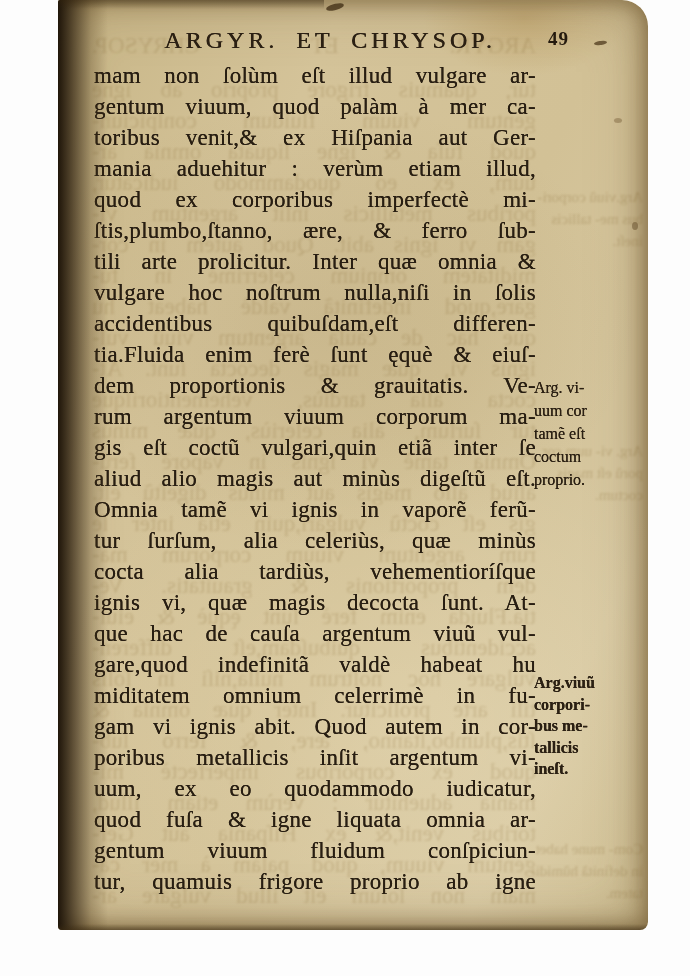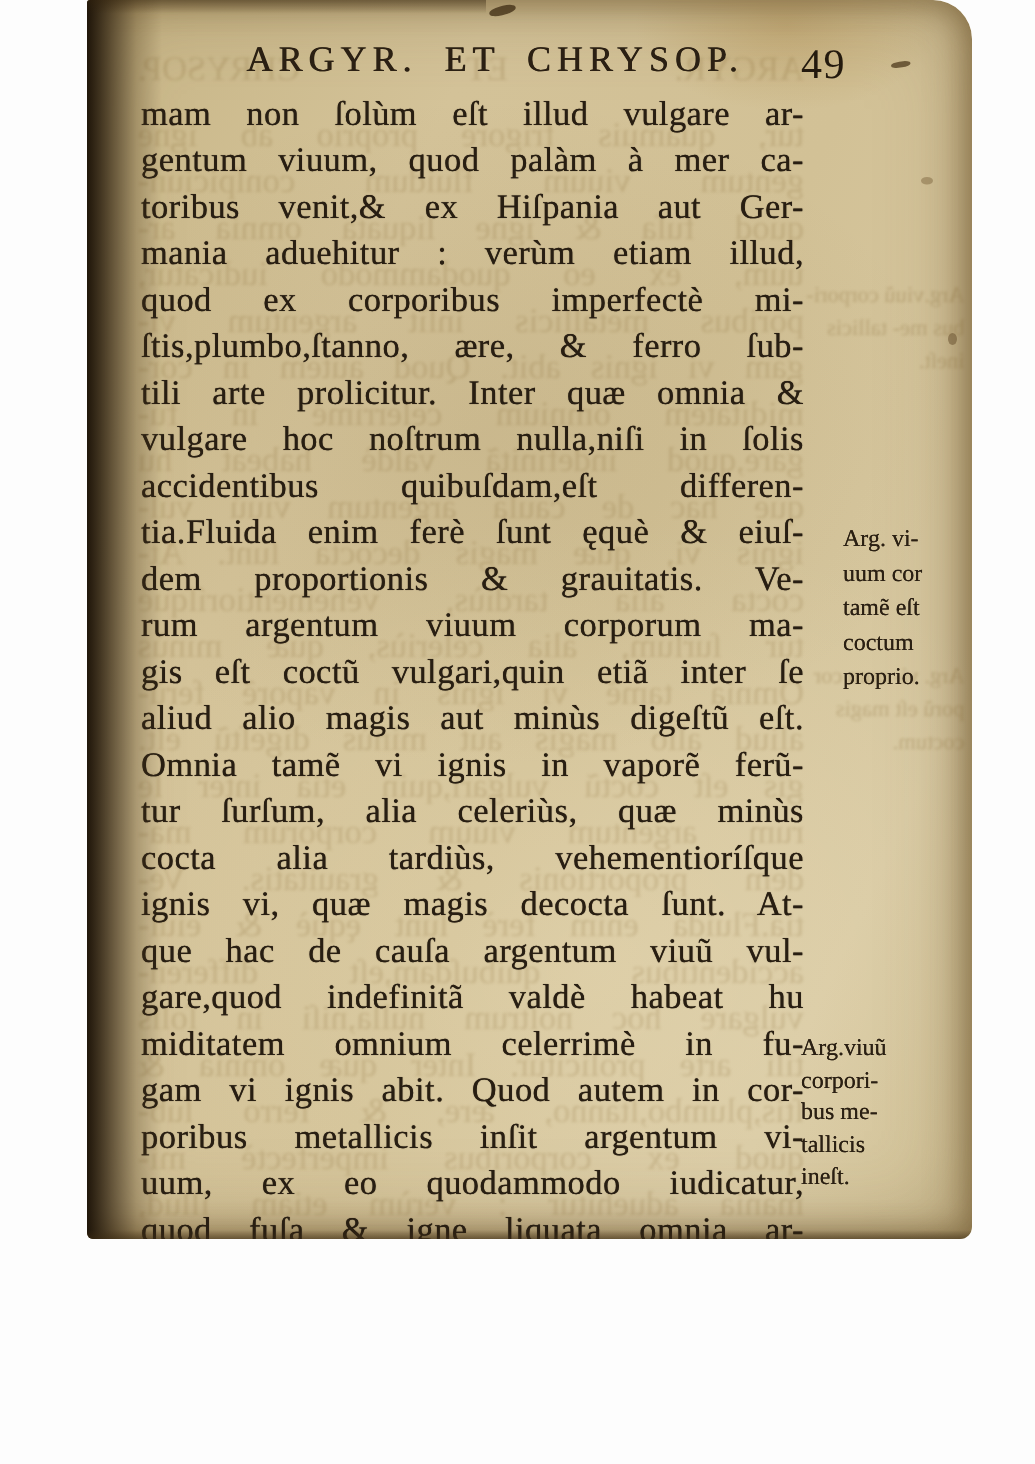--- a/index.html
+++ b/index.html
@@ -1,19 +1,19 @@
 <!DOCTYPE html>
 <html><head>
 <meta charset="utf-8">
 <style>
   html,body{margin:0;padding:0;width:690px;height:976px;overflow:hidden;background:#ffffff;}
   .scan-wrap{position:absolute;inset:0;background:#fdfdfd;font-family:"Liberation Serif","DejaVu Serif",serif;}
 
   .page{
-    position:absolute;left:58px;top:0;width:590px;height:826px;
+    position:absolute;left:58px;top:0;width:590px;height:930px;
     background-color:#d3c297;
     background-image:
       radial-gradient(140px 80px at 79% 2%, rgba(168,128,58,.30), rgba(168,128,58,0) 72%),
       radial-gradient(420px 300px at 45% 35%, rgba(120,95,50,.10), rgba(120,95,50,0) 75%),
       radial-gradient(520px 430px at 58% 78%, rgba(255,244,214,.22), rgba(255,244,214,0) 70%),
       linear-gradient(115deg,#c8b687 0%,#d4c399 28%,#d2c196 55%,#d8c9a2 82%,#cdbd91 100%);
     border-radius:2px 26px 8px 4px;
     box-shadow:
       inset 0 0 60px rgba(105,82,45,.38),
       inset -10px 0 22px rgba(125,100,58,.35),
@@ -52,41 +52,41 @@
     position:absolute;left:0;right:0;bottom:0;height:6px;z-index:5;pointer-events:none;
     background:linear-gradient(180deg, rgba(66,48,22,0), rgba(60,44,20,.55));
   }
 
   .running-title{
     position:absolute;left:62px;top:27px;width:420px;z-index:3;
     text-align:center;font-size:24px;letter-spacing:4px;word-spacing:8px;
     color:#2b2013;text-shadow:.4px 0 0 currentColor;
   }
   .page-number{
-    position:absolute;left:476px;top:28px;z-index:3;
-    font-size:28px;font-weight:400;letter-spacing:1px;color:#241a0e;
+    position:absolute;left:490px;top:28px;z-index:3;
+    font-size:19px;font-weight:700;letter-spacing:1px;color:#241a0e;
   }
 
   .bodytext{
     position:absolute;left:36px;top:60px;width:442px;z-index:3;
     font-size:23px;line-height:31px;color:#281e12;letter-spacing:.3px;
   }
   .bodytext div{
     height:31px;text-align:justify;text-align-last:justify;
     text-shadow:0 0 .5px currentColor;
   }
 
   .note{
     position:absolute;left:476px;width:112px;z-index:3;
     font-size:16px;line-height:23px;color:#2b2013;
     text-shadow:0 0 .4px currentColor;
   }
-  .note-1{top:348px;margin-left:28px;}
+  .note-1{top:376px;}
   .note-2{top:564px;line-height:21.5px;}
-  .note-3{top:688px;line-height:21.5px;}
+  .note-3{top:672px;line-height:21.5px;font-weight:bold;}
 
   .signature{
     position:absolute;left:210px;top:950px;width:200px;z-index:3;
     text-align:center;font-size:23px;font-weight:700;word-spacing:26px;color:#241a0e;
   }
 
   .speck{position:absolute;z-index:4;pointer-events:none;}
   .speck-1{left:268px;top:4px;width:18px;height:6px;background:rgba(60,42,18,.75);border-radius:45%;transform:rotate(-14deg);}
   .speck-2{left:536px;top:41px;width:13px;height:4px;background:rgba(70,50,22,.70);border-radius:45%;transform:rotate(-8deg);}
   .speck-3{left:574px;top:222px;width:6px;height:8px;background:rgba(88,64,30,.45);border-radius:50%;}

